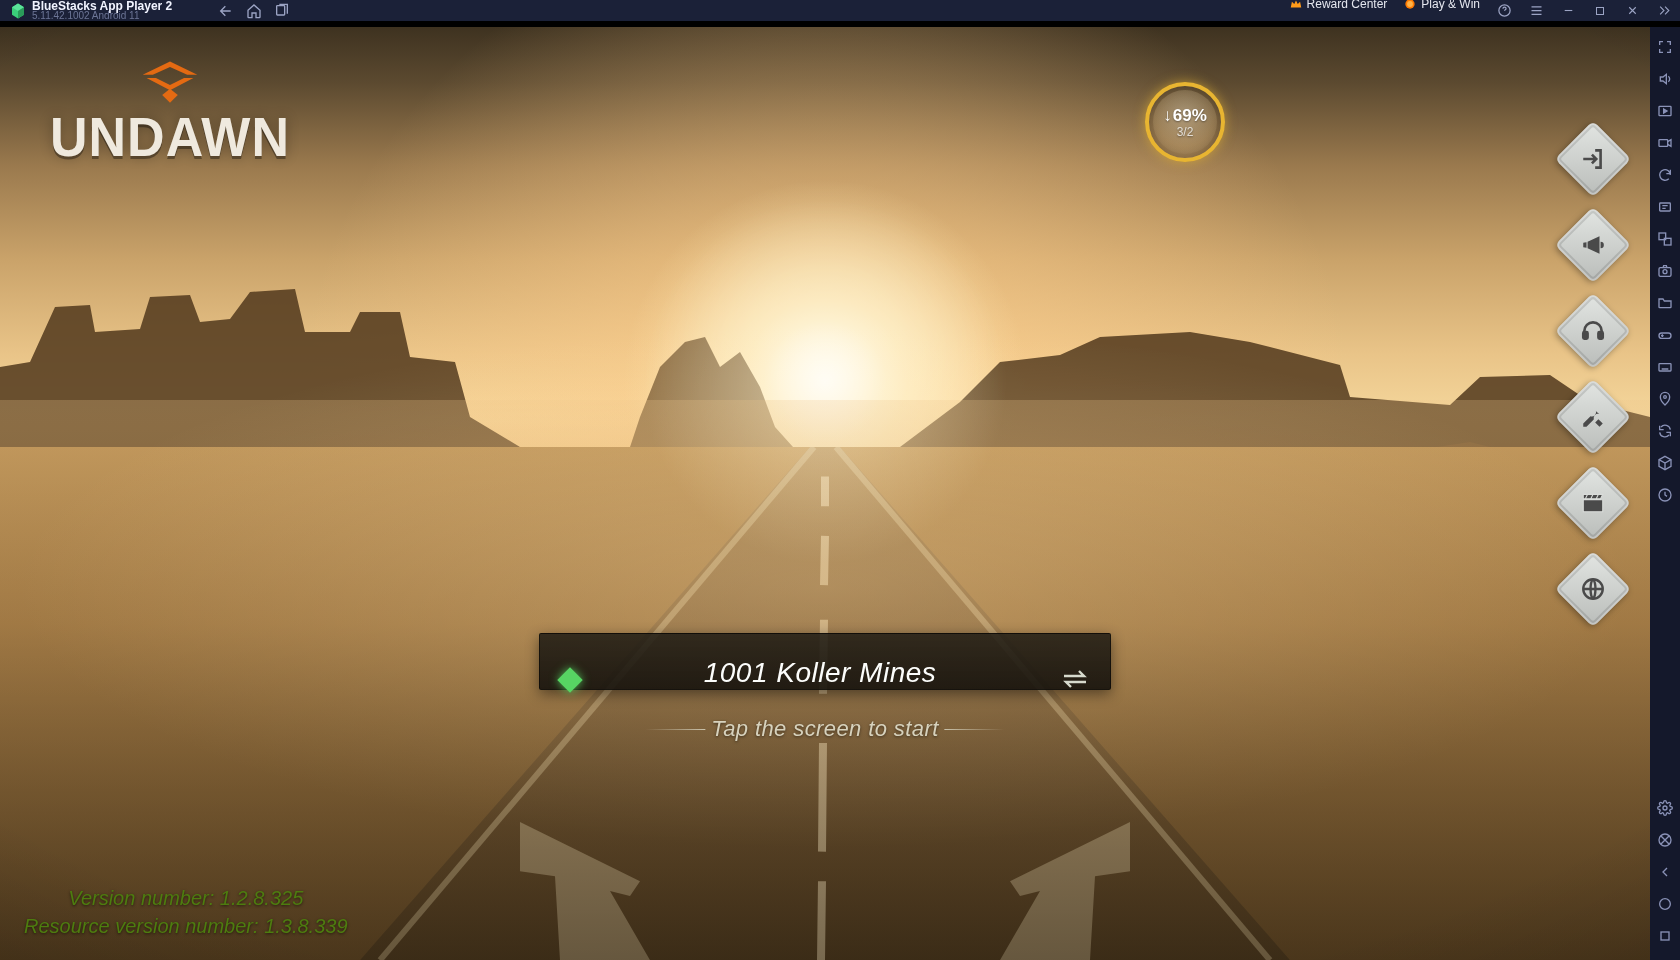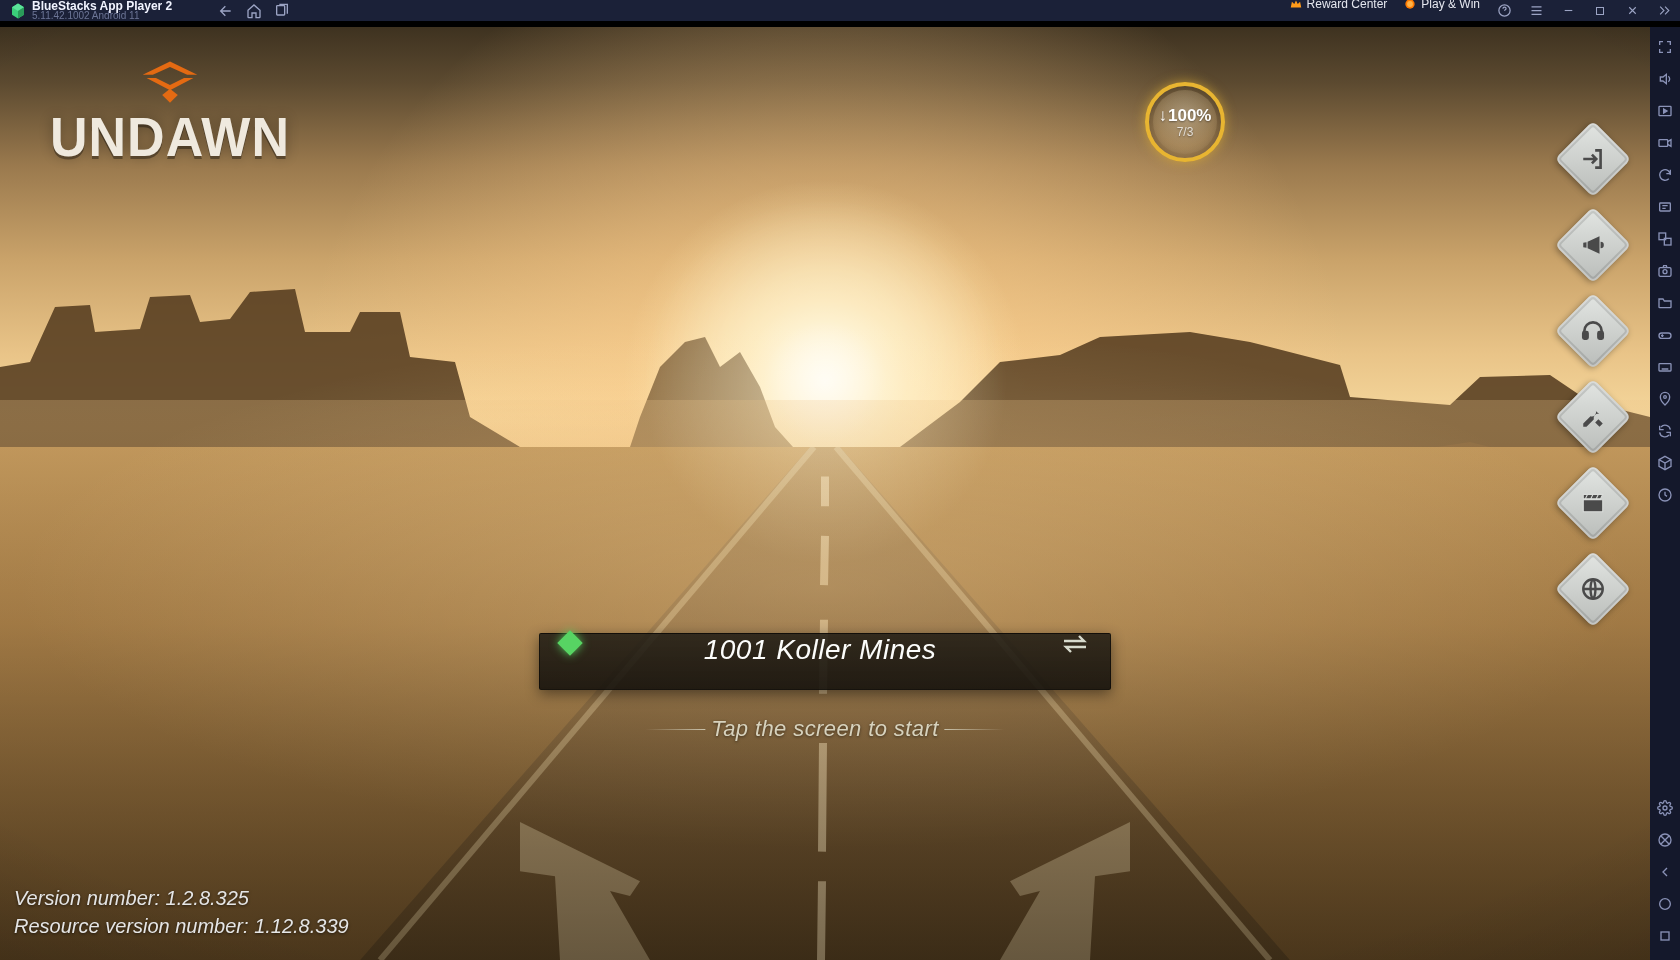--- a/index.html
+++ b/index.html
@@ -73,35 +73,35 @@
   
   
   #game-menu{position:absolute;right:30px;top:105px;display:flex;flex-direction:column;gap:32px;}
   .diamond{width:54px;height:54px;position:relative;cursor:pointer;}
   .diamond .bg{position:absolute;inset:0;transform:rotate(45deg);background:linear-gradient(135deg,#e3e6e3,#b9bcb9);border-radius:6px;box-shadow:0 2px 6px rgba(0,0,0,.35),inset 0 0 0 2px rgba(255,255,255,.35),inset 0 0 0 4px rgba(0,0,0,.12);}
   .diamond .ico{position:absolute;inset:0;display:flex;align-items:center;justify-content:center;color:#4a4a4a;}
   
   
   #server-bar{position:absolute;left:50%;bottom:270px;transform:translateX(-50%);width:570px;height:55px;
     background:linear-gradient(to bottom, rgba(34,30,22,.88), rgba(24,20,14,.92));
-    border:1px solid rgba(0,0,0,.5);border-radius:2px;display:flex;align-items:flex-start;cursor:pointer;
+    border:1px solid rgba(0,0,0,.5);border-radius:2px;display:flex;align-items:flex-end;cursor:pointer;
     box-shadow:0 4px 14px rgba(0,0,0,.45);}
   #server-bar .dot-outer{width:60px;display:flex;align-items:center;justify-content:center;}
   #server-bar .dot{width:18px;height:18px;transform:rotate(45deg);background:#57d463;box-shadow:0 0 10px rgba(87,212,99,.9);}
   #server-bar .name{flex:1;text-align:center;color:#fcfdfb;font-size:28px;font-weight:500;font-style:italic;letter-spacing:.5px;}
   #server-bar .swap{width:70px;display:flex;align-items:center;justify-content:center;color:#d7dacd;}
   
   
   #tap-line{position:absolute;left:50%;bottom:218px;transform:translateX(-50%);display:flex;align-items:center;gap:6px;}
   #tap-line .rule{width:60px;height:1px;background:linear-gradient(to right,transparent,#c9c2ab);}
   #tap-line .rule.r{background:linear-gradient(to left,transparent,#c9c2ab);}
   #tap-line .txt{color:#d7d2bd;font-size:22px;font-style:italic;letter-spacing:.4px;text-shadow:0 1px 3px rgba(0,0,0,.5);}
   
   
-  #ver{position:absolute;left:14px;bottom:20px;color:#e5e5e5;font-size:20px;line-height:28px;font-style:italic;text-shadow:0 1px 3px rgba(0,0,0,.6);}
+  #ver{position:absolute;left:24px;bottom:20px;color:#4d7c0f;font-size:20px;line-height:28px;font-style:italic;text-shadow:0 1px 3px rgba(0,0,0,.6);text-align:center;}
   
   svg{display:block;}
 </style>
 </head>
 <body>
 
 <div id="titlebar">
   <div class="bs-logo">
     <svg width="18" height="18" viewBox="0 0 24 24">
         <path d="M12 2l8 5v10l-8 5-8-5V7z" fill="#3ad07a"></path>
@@ -360,23 +360,23 @@
       <path d="M50 40 L60 48 L50 58 L40 48 Z" fill="#e46a12"></path>
     </svg>
     <div class="word">UNDAWN</div>
   </div>
 
   <div id="dl-ring">
     <div class="ring"></div>
     <div class="inner">
       <div class="pct">
           <span class="arrow">↓</span>
-          <span>100%</span>
-        </div>
-      <div class="sub">7/3</div>
+          <span>69%</span>
+        </div>
+      <div class="sub">3/2</div>
     </div>
   </div>
 
   <div id="game-menu">
     <div class="diamond">
         <div class="bg"></div>
         <div class="ico">
           <svg width="26" height="26" viewBox="0 0 24 24" fill="none" stroke="currentColor" stroke-width="2.4">
             <path d="M14 4h5v16h-5"></path>
             <path d="M3 12h12m-4-4l4 4-4 4"></path>
@@ -441,15 +441,15 @@
   </div>
 
   <div id="tap-line">
     <div class="rule"></div>
     <div class="txt">Tap the screen to start</div>
     <div class="rule r"></div>
   </div>
 
   <div id="ver">
     <div><span>Version number:</span> <span>1.2.8.325</span></div>
-    <div><span>Resource version number:</span> <span>1.12.8.339</span></div>
+    <div><span>Resource version number:</span> <span>1.3.8.339</span></div>
   </div>
 </div>
 
 </body></html>

